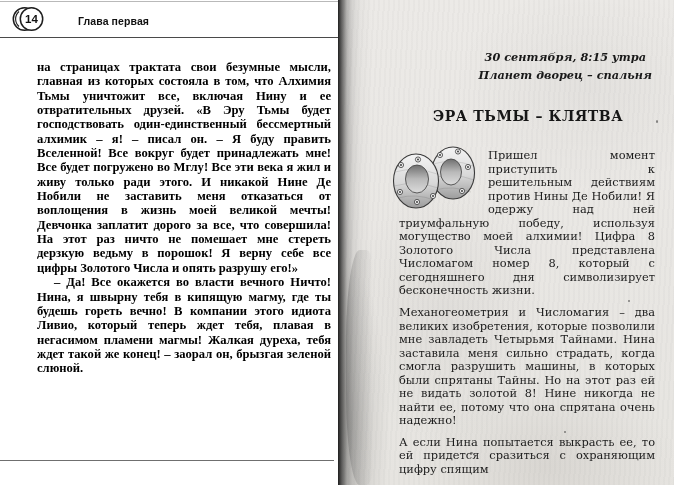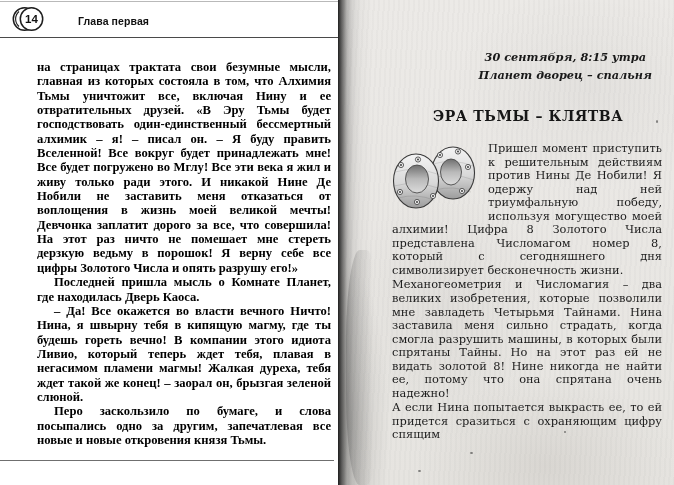--- a/index.html
+++ b/index.html
@@ -34,21 +34,21 @@
   .page-edge-lower{position:absolute;left:8px;top:250px;width:34px;height:235px;pointer-events:none;border-radius:40%;
     background:linear-gradient(90deg, rgba(40,40,40,0.22), rgba(90,90,90,0.10) 55%, transparent 80%);}
   .speck{position:absolute;border-radius:50%;background:rgba(40,40,40,0.55);}
 
   .dateline{position:absolute;right:22px;top:49px;text-align:center;
     font-family:"DejaVu Serif",serif;font-weight:700;font-size:11.3px;line-height:17.5px;color:#191919;font-style:italic;}
   .section-title{position:absolute;left:55px;top:108px;
     font-family:"DejaVu Serif",serif;font-weight:700;font-size:14px;letter-spacing:0.6px;color:#161616;margin-left:40px;}
   .right-body{position:absolute;left:53px;top:141px;width:272px;
     font-family:"DejaVu Serif",serif;font-size:11.4px;line-height:13.55px;text-align:justify;color:#1c1c1c;}
-  .right-body p{margin:1px;}
+  .right-body p{margin:8px;}
   .illustration{float:left;width:88px;height:70px;margin:1px 9px 2px 0;}
 </style>
 </head>
 <body>
 
 <div class="spread">
 
   <div class="left-page">
     <div class="left-top-edge"></div>
 
@@ -60,23 +60,21 @@
           <circle cx="20.5" cy="16" r="11.2" fill="#ffffff" stroke="#1d1d1d" stroke-width="1.5"></circle>
           <text x="20.5" y="20.2" text-anchor="middle" font-family="Liberation Sans, sans-serif" font-size="11.5" font-weight="bold" fill="#111">14</text>
         </svg>
       </span>
       <span class="chapter-title">Глава первая</span>
     </div>
     <div class="header-rule"></div>
 
     <div class="left-body">
       <p>на страницах трактата свои безумные мысли, главная из которых состояла в том, что Алхимия Тьмы уничтожит все, включая Нину и ее отвратительных друзей. «В Эру Тьмы будет господствовать один-единственный бессмертный алхимик – я! – писал он. – Я буду править Вселенной! Все вокруг будет принадлежать мне! Все будет погружено во Мглу! Все эти века я жил и живу только ради этого. И никакой Нине Де Нобили не заставить меня отказаться от воплощения в жизнь моей великой мечты! Девчонка заплатит дорого за все, что совершила! На этот раз ничто не помешает мне стереть дерзкую ведьму в порошок! Я верну себе все цифры Золотого Числа и опять разрушу его!»</p>
-      <p class="indent">Последней пришла мысль о Комнате Планет, где находилась Дверь Каоса.</p>
       <p class="indent">– Да! Все окажется во власти вечного Ничто! Нина, я швырну тебя в кипящую магму, где ты будешь гореть вечно! В компании этого идиота Ливио, который теперь ждет тебя, плавая в негасимом пламени магмы! Жалкая дуреха, тебя ждет такой же конец! – заорал он, брызгая зеленой слюной.</p>
-      <p class="indent">Перо заскользило по бумаге, и слова посыпались одно за другим, запечатлевая все новые и новые откровения князя Тьмы.</p>
     </div>
 
     <div class="footer-rule"></div>
   </div>
 
   <div class="right-page">
     <div class="page-edge"></div>
     <div class="page-edge-lower"></div>
     <div class="speck" style="left:226px;top:431px;width:2px;height:2px;"></div>
     <div class="speck" style="left:132px;top:452px;width:3px;height:2px;"></div>

